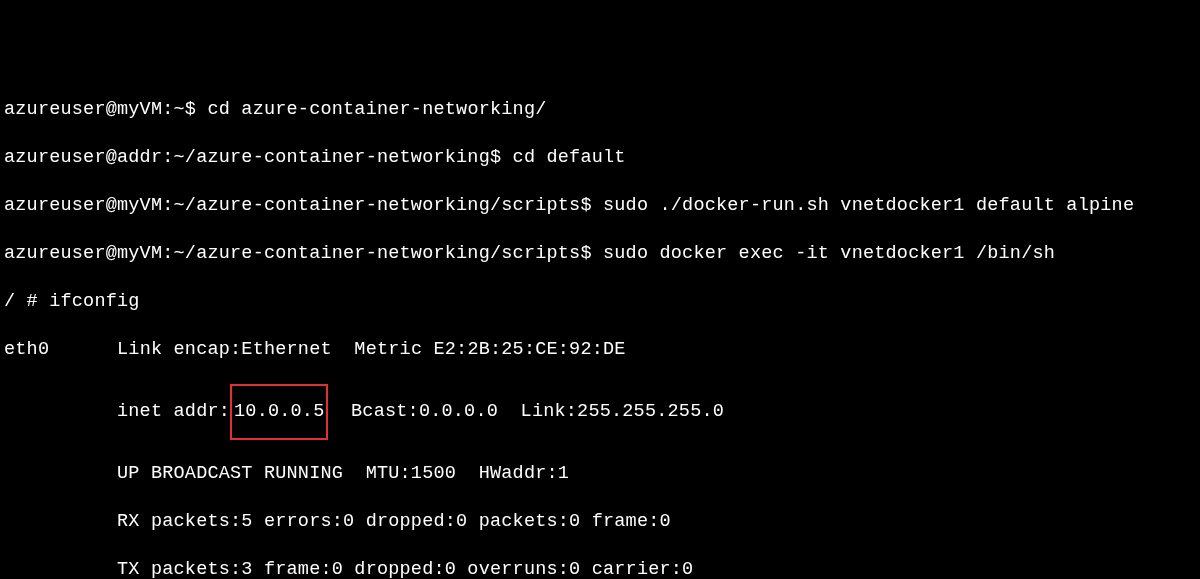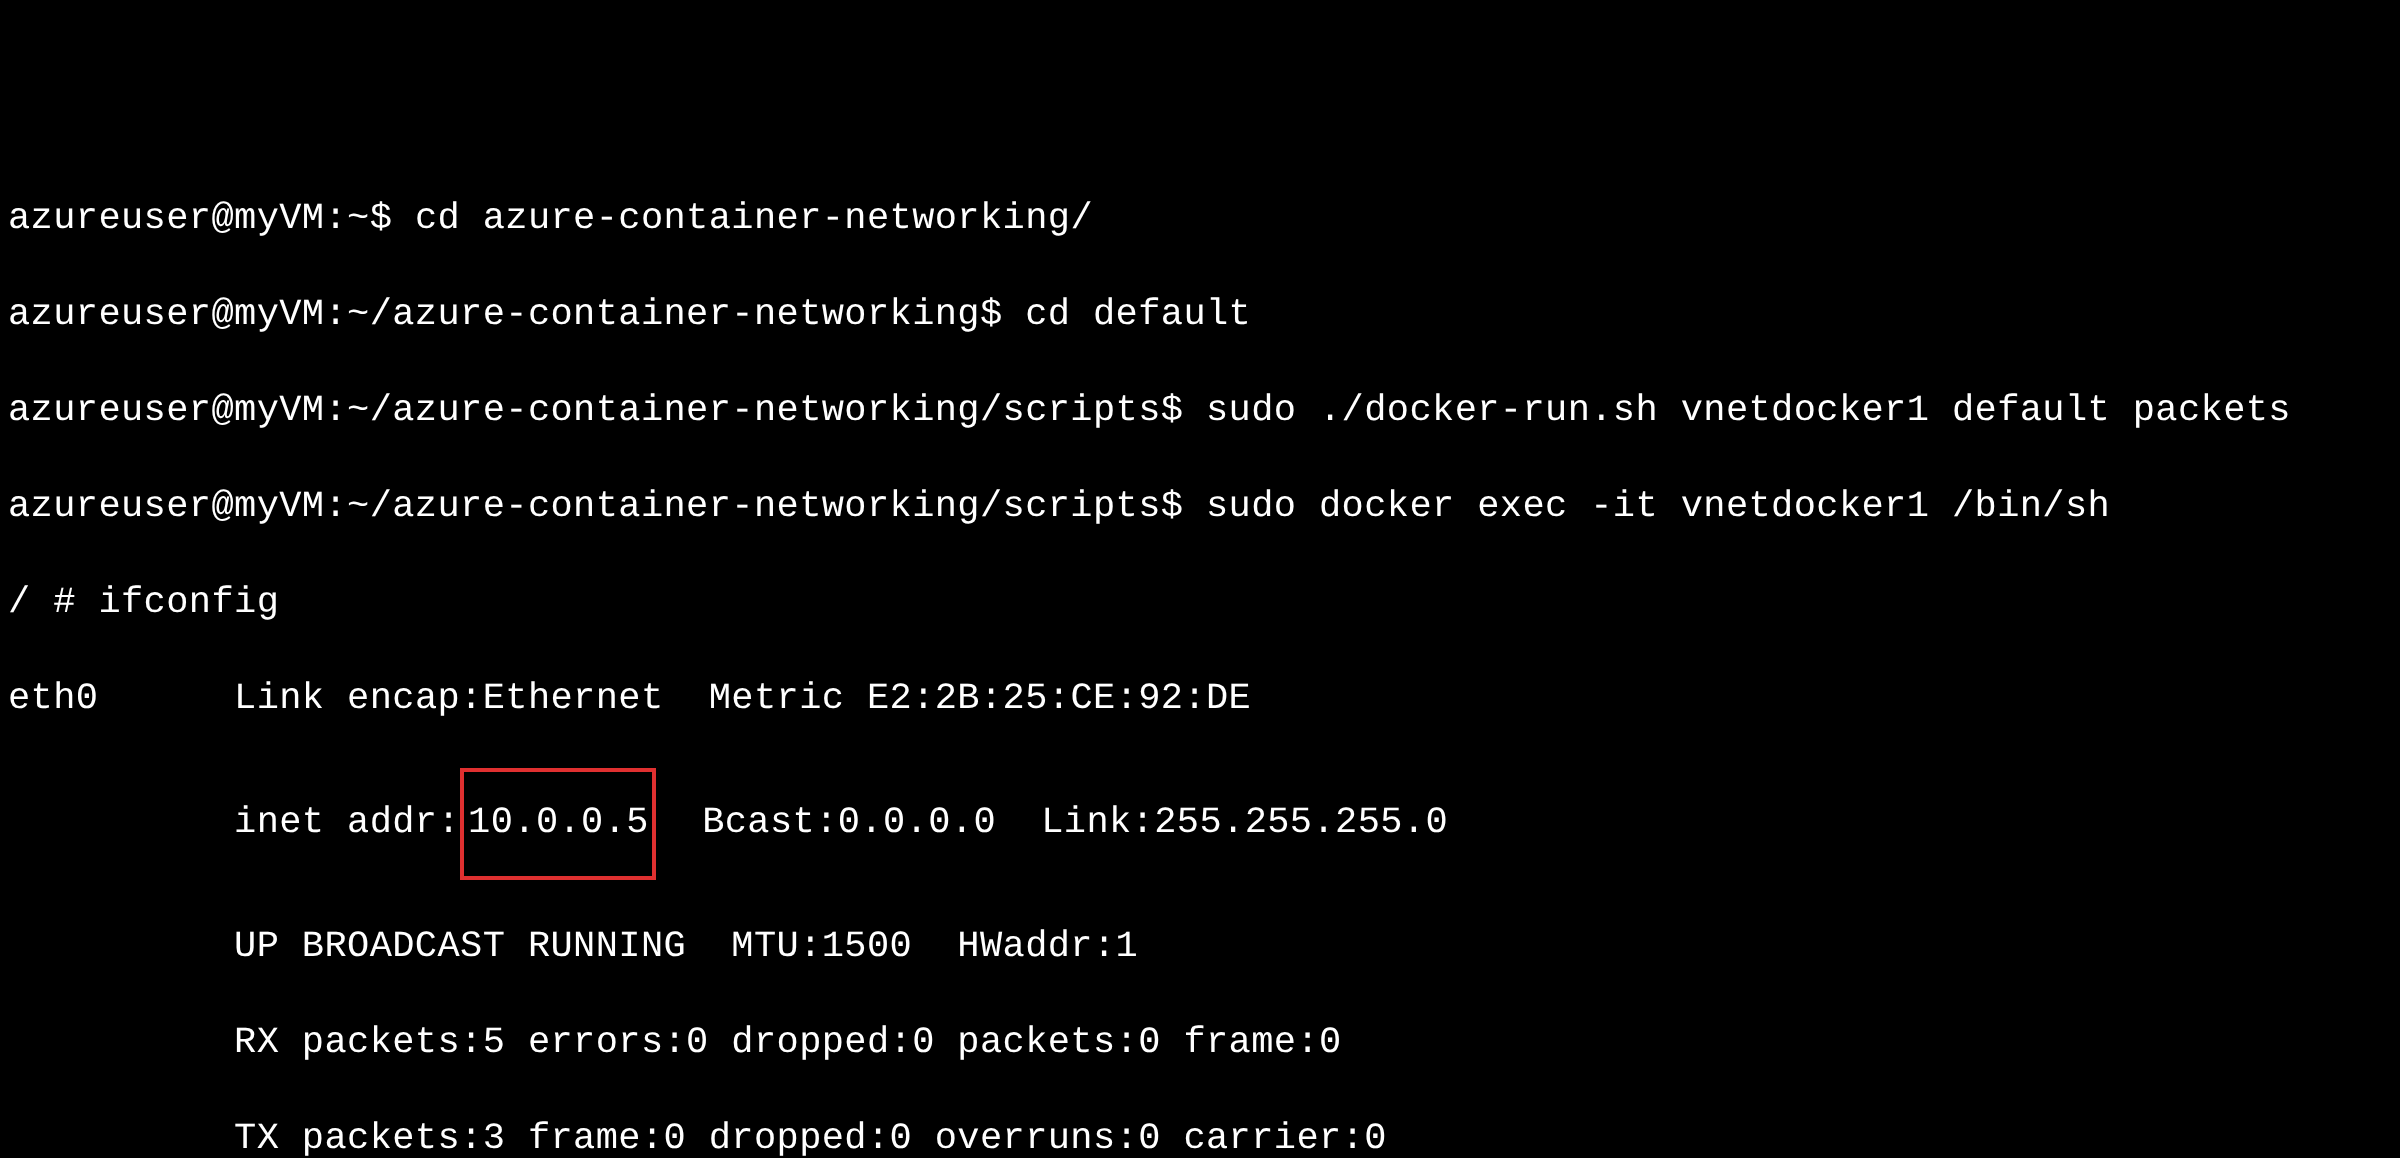--- a/index.html
+++ b/index.html
@@ -23,22 +23,22 @@
     line-height: 20px;
     margin: -2px 0;
   }
 </style>
 </head>
 <body>
 
 
 
 <div class="line"><span>azureuser@myVM:~$ </span><span>cd azure-container-networking/</span></div>
-<div class="line"><span>azureuser@myVM:~/azure-container-networking$ </span><span>cd default</span></div>
-<div class="line"><span>azureuser@myVM:~/azure-container-networking/scripts$ </span><span>sudo ./docker-run.sh vnetdocker1 default packets</span></div>
+<div class="line"><span>azureuser@addr:~/azure-container-networking$ </span><span>cd default</span></div>
+<div class="line"><span>azureuser@myVM:~/azure-container-networking/scripts$ </span><span>sudo ./docker-run.sh vnetdocker1 default alpine</span></div>
 <div class="line"><span>azureuser@myVM:~/azure-container-networking/scripts$ </span><span>sudo docker exec -it vnetdocker1 /bin/sh</span></div>
 <div class="line"><span>/ # ifconfig</span></div>
 <div class="line"><span>eth0</span><span>      Link encap:Ethernet  Metric E2:2B:25:CE:92:DE</span></div>
 <div class="line"><span>          inet addr:</span><span class="highlight-box">10.0.0.5</span><span>  Bcast:0.0.0.0  Link:255.255.255.0</span></div>
 <div class="line">          UP BROADCAST RUNNING  MTU:1500  HWaddr:1</div>
 <div class="line">          RX packets:5 errors:0 dropped:0 packets:0 frame:0</div>
 <div class="line">          TX packets:3 frame:0 dropped:0 overruns:0 carrier:0</div>
 <div class="line">          collisions:0 txqueuelen:1000</div>
 
 <div class="line"></div>

